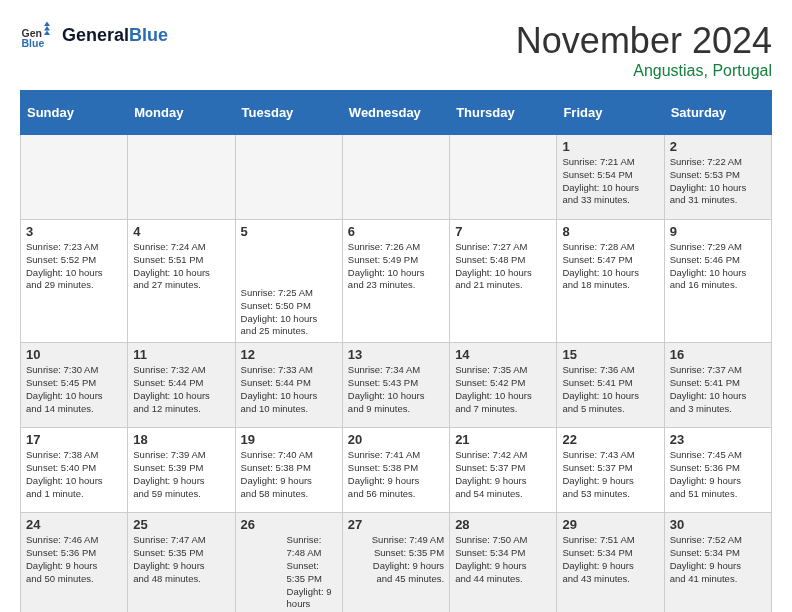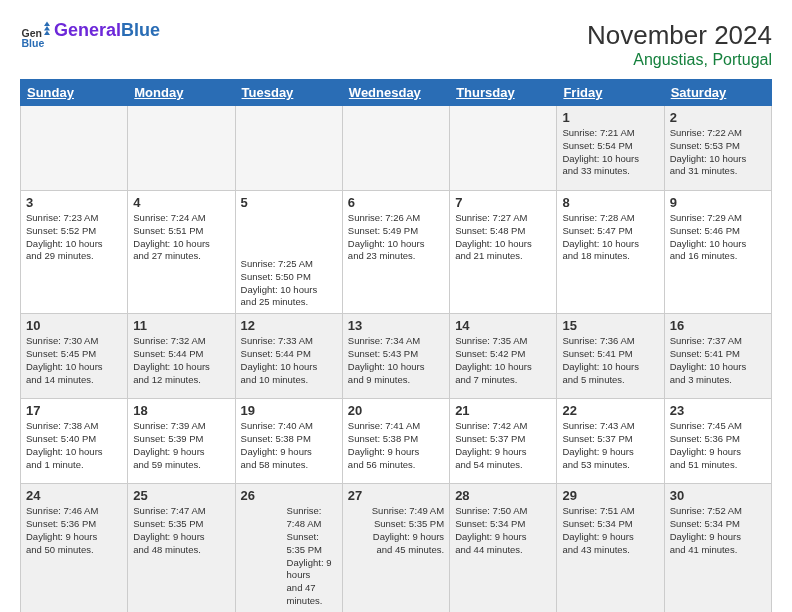--- a/index.html
+++ b/index.html
@@ -11,61 +11,61 @@
       padding: 20px;
     }
     .header {
       display: flex;
       justify-content: space-between;
       align-items: flex-start;
       margin-bottom: 10px;
     }
     .logo {
       display: flex;
-      align-items: flex-start;
+      align-items: center;
+      gap: 8px;
     }
     .logo-text-general {
       font-size: 18px;
       font-weight: bold;
-      color: #6d28d9;
+      color: #0f172a;
     }
     .logo-text-blue {
       font-size: 18px;
       font-weight: bold;
       color: #2a6db5;
     }
     .logo-icon {
       width: 30px;
       height: 30px;
       margin-right: 4px;
     }
     .title-block {
       text-align: right;
     }
     .month-title {
-      font-size: 26px;
+      font-size: 36px;
       color: #333;
       font-weight: normal;
     }
     .subtitle {
       font-size: 16px;
       color: #15803d;
     }
     table {
       width: 100%;
       border-collapse: collapse;
     }
     th {
       background-color: #2a6db5;
       color: white;
       text-align: left;
-      padding: 5px 6px;
+      padding: 14px 6px;
       font-size: 13px;
       border: 1px solid #2a6db5;
-      text-decoration: underline;
     }
     td {
       border: 1px solid #ccc;
       vertical-align: top;
       padding: 4px 5px;
       width: 14.28%;
       height: 85px;
       background: #fff;
     }
     td.empty {

